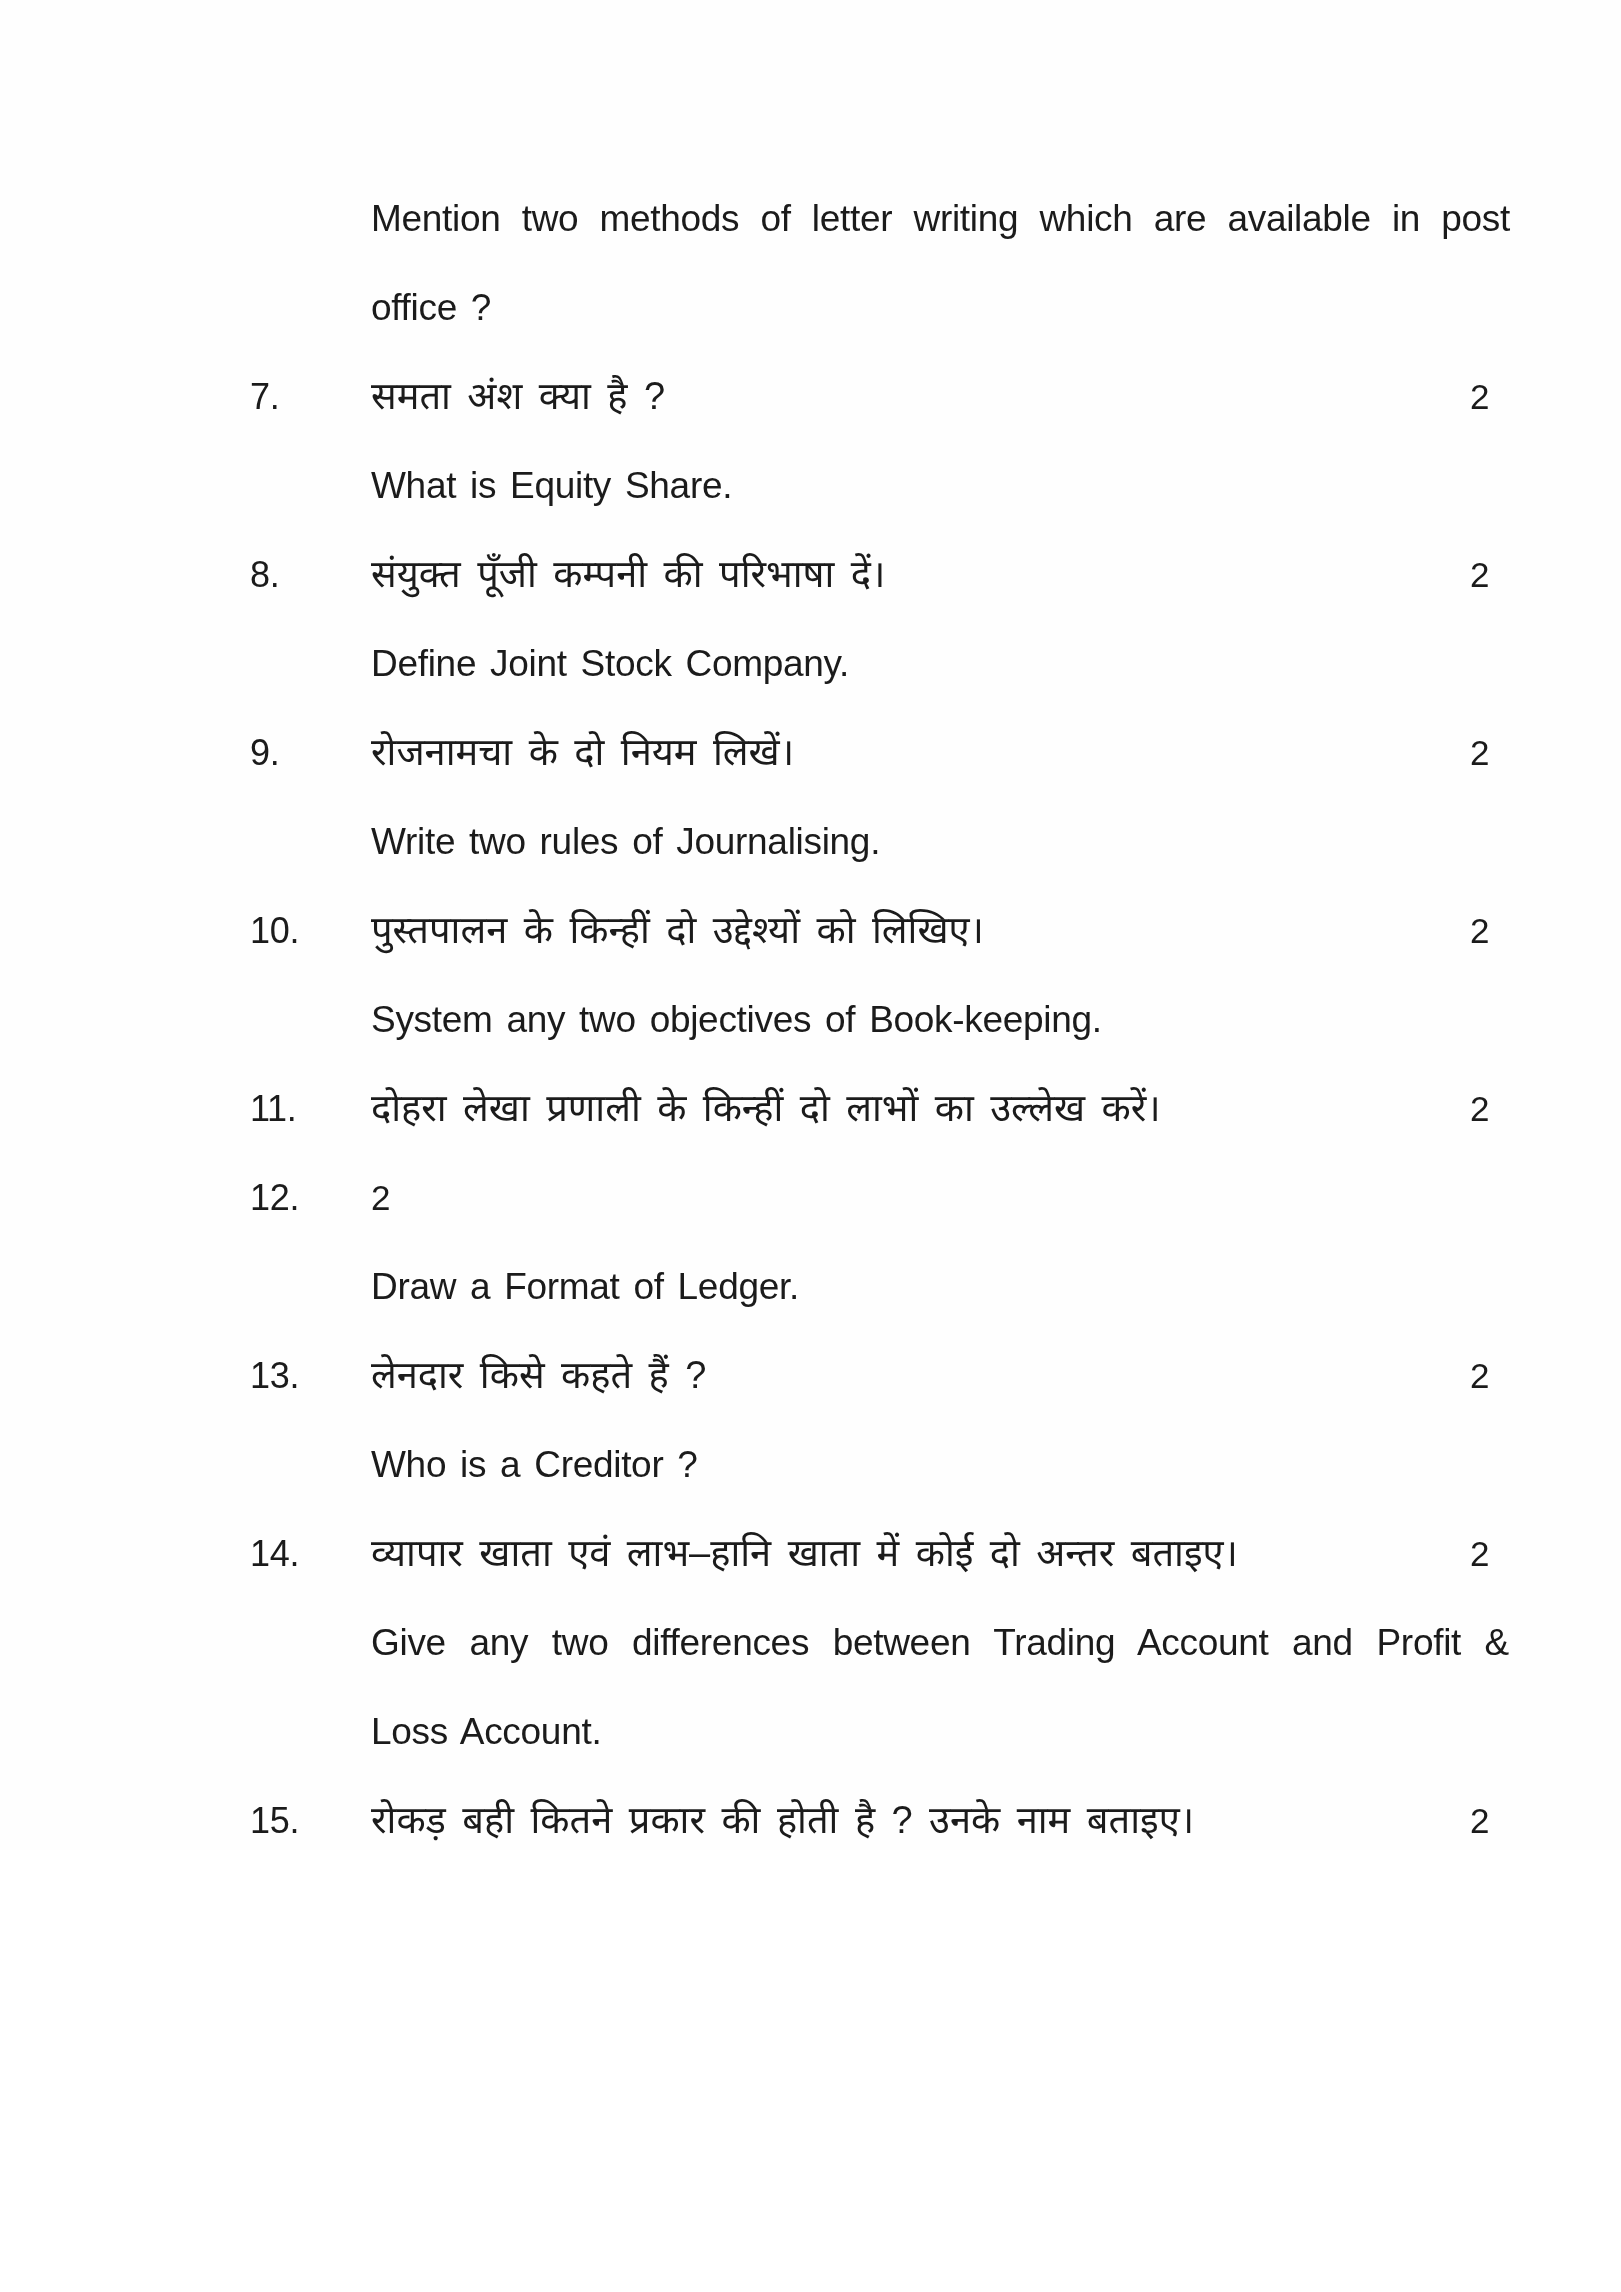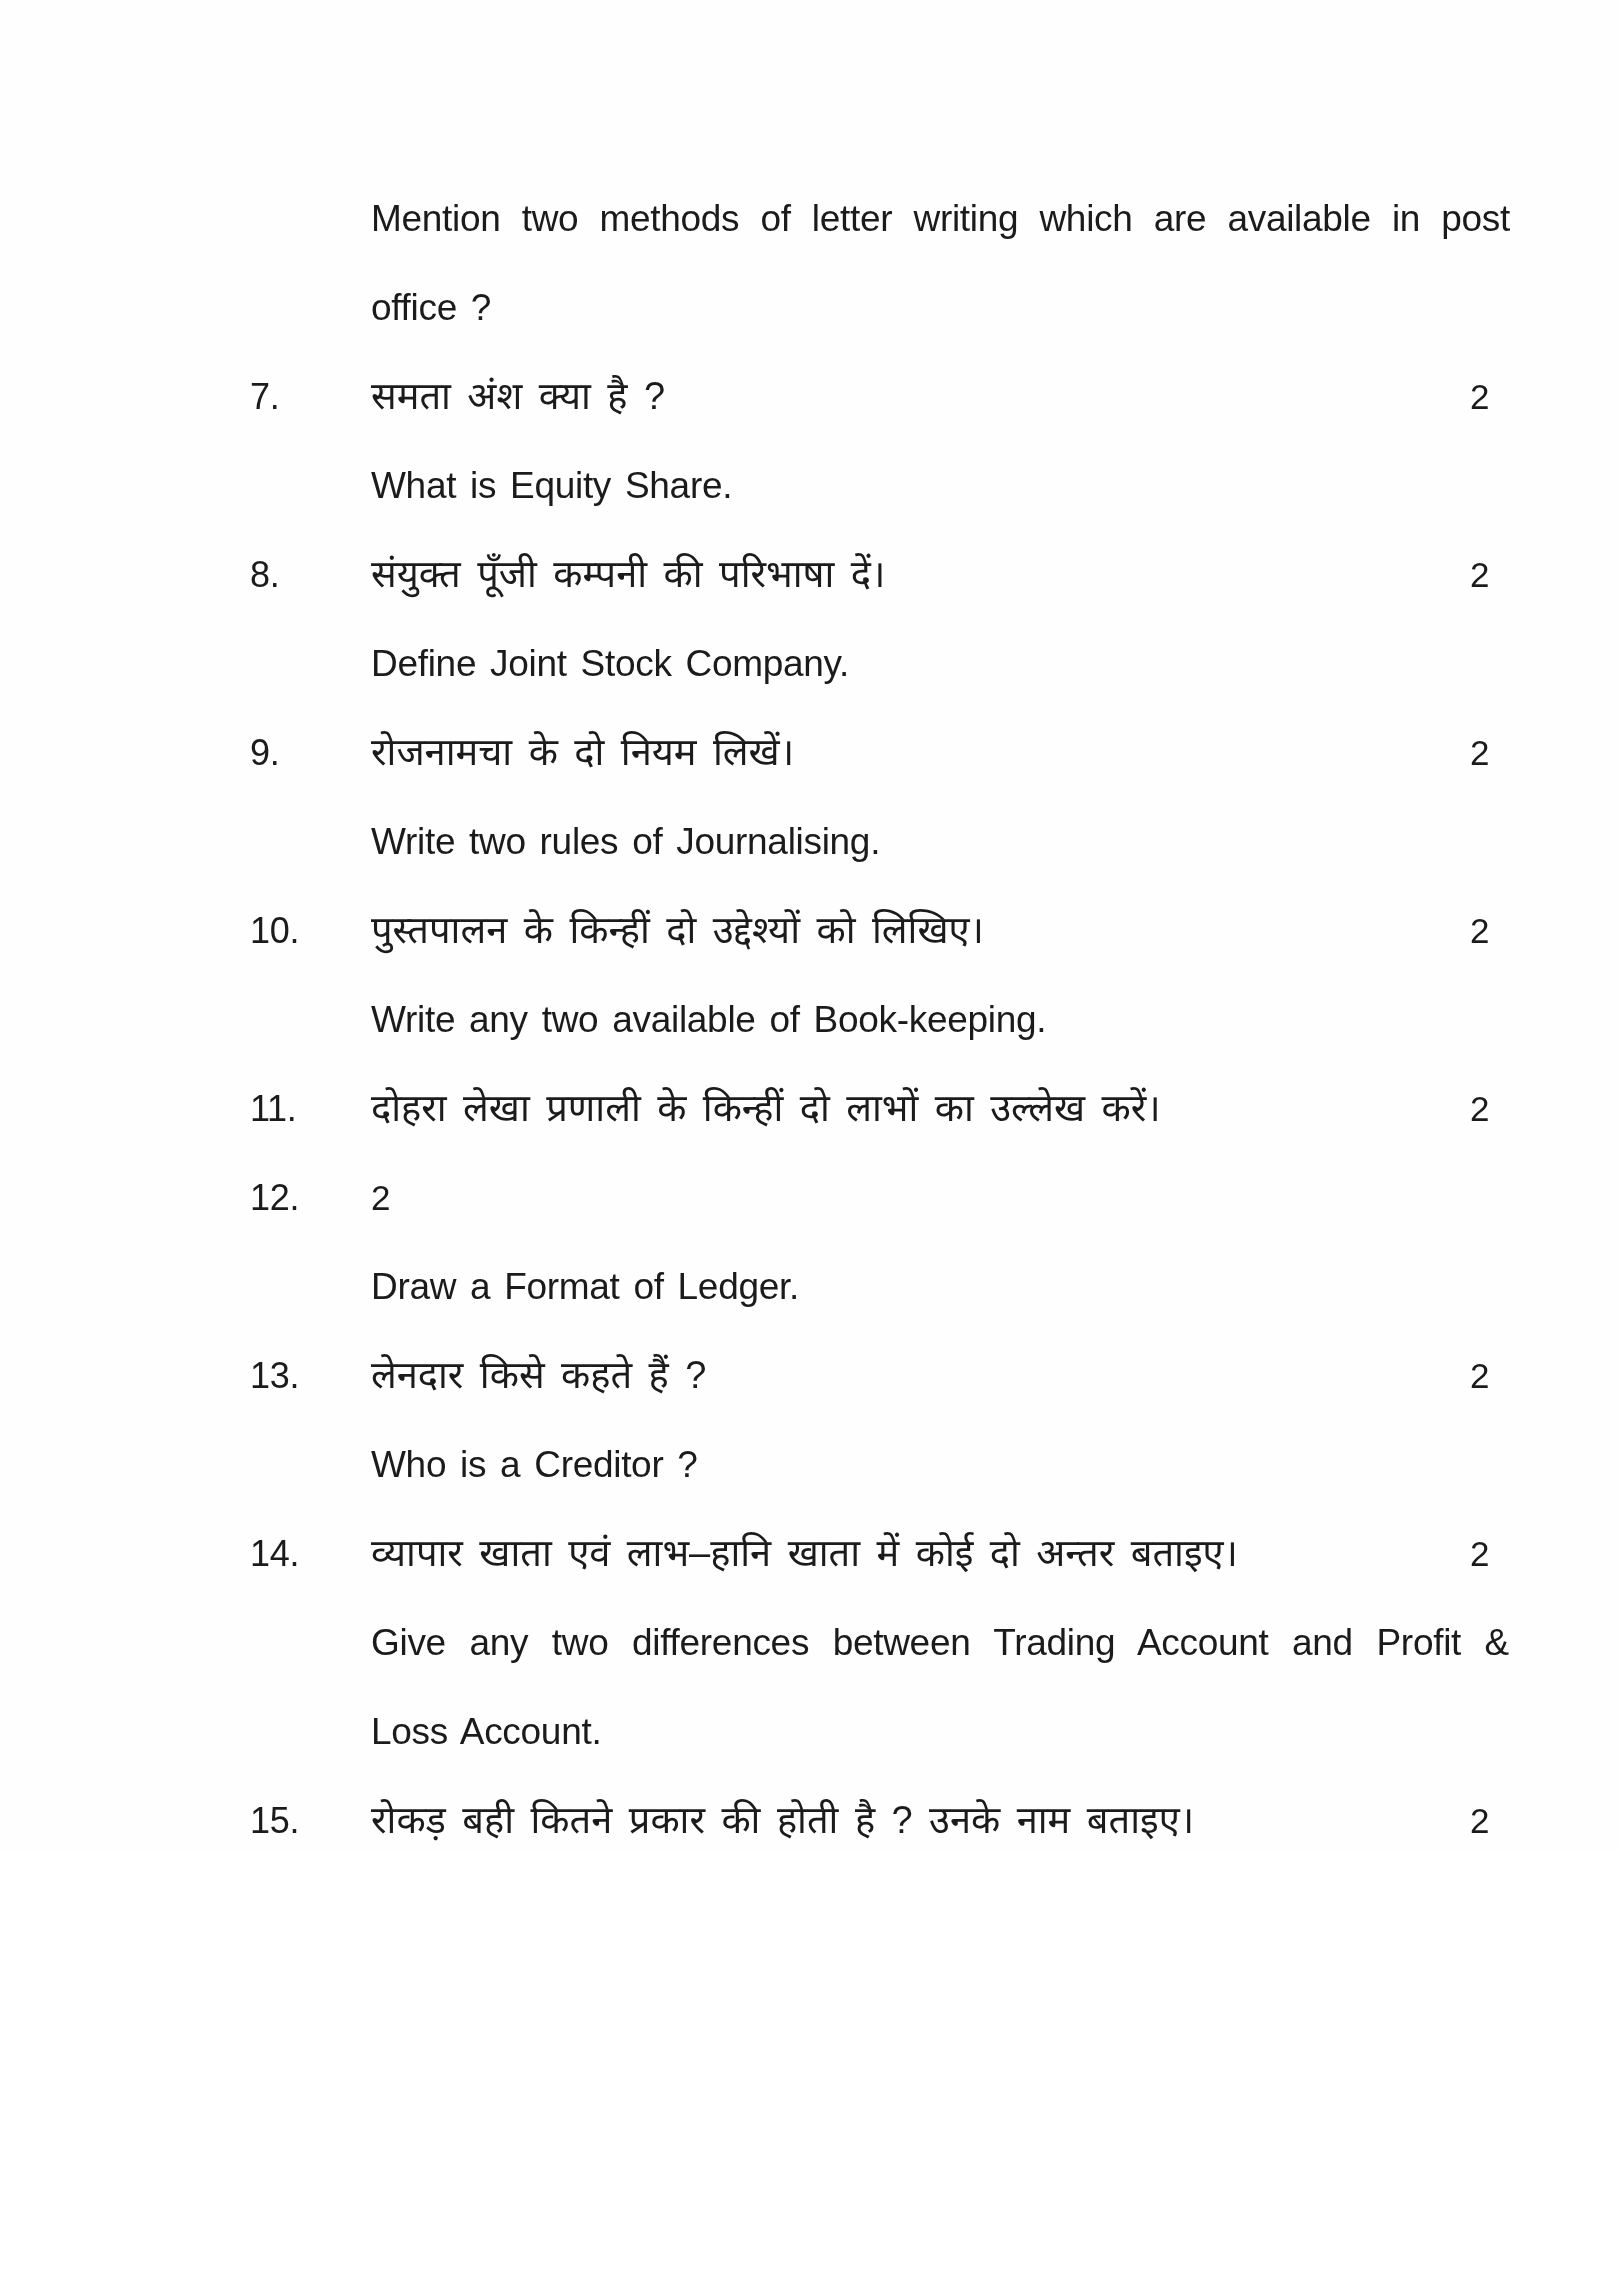--- a/index.html
+++ b/index.html
@@ -100,21 +100,21 @@
           <div class="qnum"></div>
           <div class="qenglish">Write two rules of Journalising.</div>
         </div>
         <div class="qrow">
           <div class="qnum">10.</div>
           <div class="qhindi">पुस्तपालन के किन्हीं दो उद्देश्यों को लिखिए।</div>
           <div class="qmarks">2</div>
         </div>
         <div class="qrow">
           <div class="qnum"></div>
-          <div class="qenglish">Write any two available of Book-keeping.</div>
+          <div class="qenglish">System any two objectives of Book-keeping.</div>
         </div>
         <div class="qrow">
           <div class="qnum">11.</div>
           <div class="qhindi">दोहरा लेखा प्रणाली के किन्हीं दो लाभों का उल्लेख करें।</div>
           <div class="qmarks">2</div>
         </div>
         <div class="qrow">
           <div class="qnum">12.</div>
           <div class="qmarks">2</div>
         </div>

